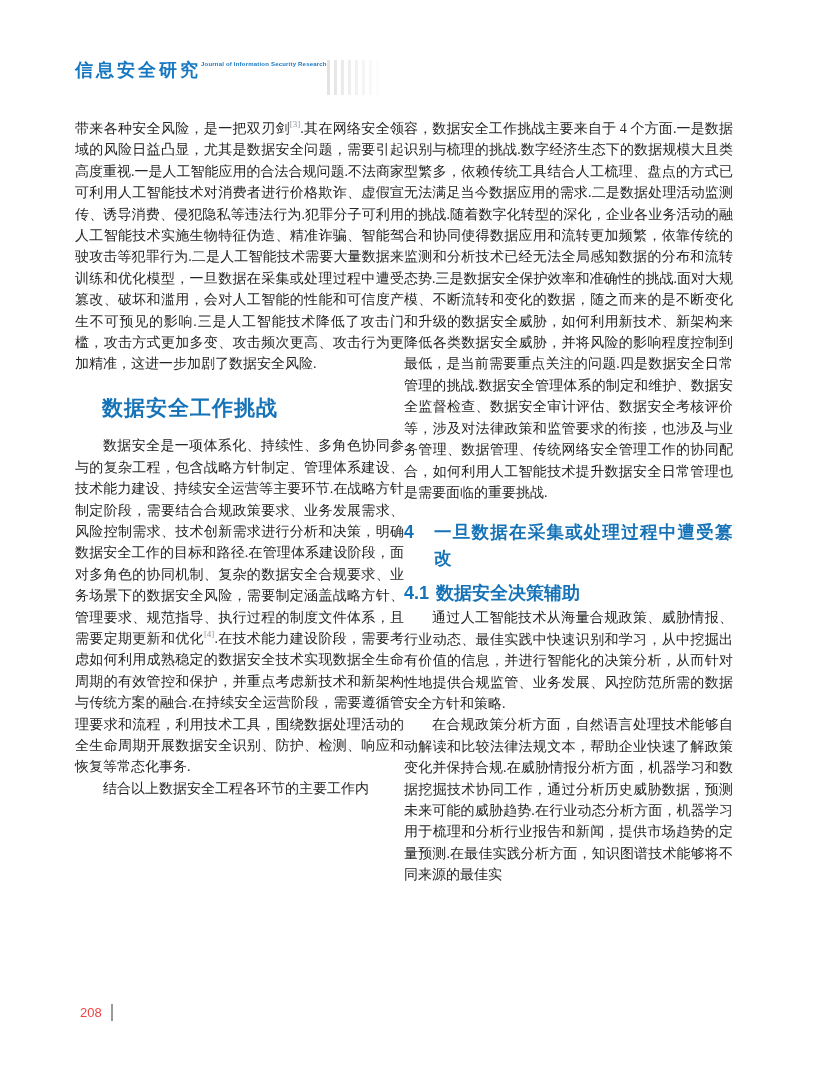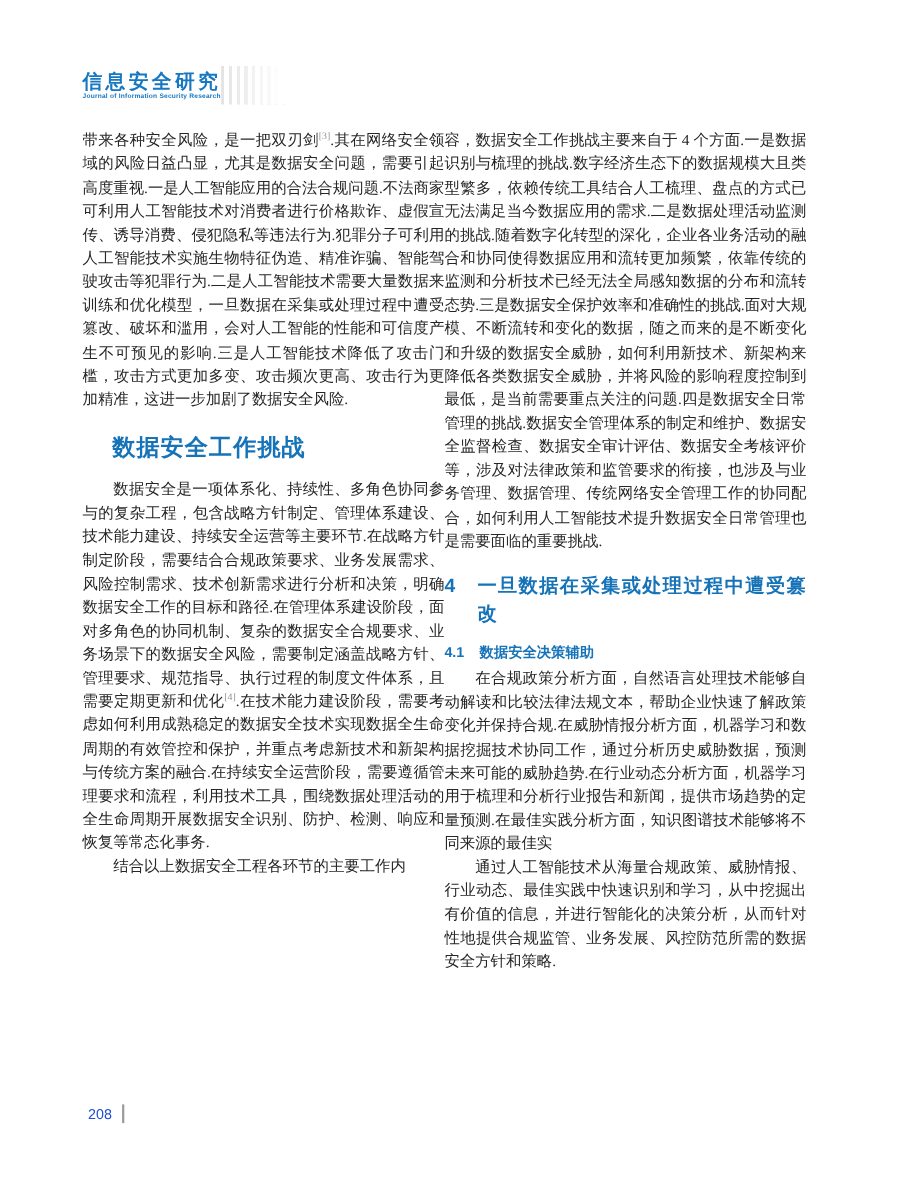--- a/index.html
+++ b/index.html
@@ -8,21 +8,21 @@
     width:817px;height:1080px;
     background:#ffffff;
     overflow:hidden;
     font-family:"Liberation Serif","DejaVu Serif",serif;
   }
   
   .header{
     position:absolute;top:60px;left:75px;
     display:flex;align-items:stretch;
   }
-  .logo{display:flex;flex-direction:column;justify-content:center;}
+  .logo{display:flex;flex-direction:row;justify-content:center;}
   .logo-cn{
     color:#1778c2;font-weight:bold;font-size:18px;
     letter-spacing:3px;line-height:20px;
     font-family:"Liberation Sans","DejaVu Sans",sans-serif;
   }
   .logo-en{
     color:#1778c2;font-size:6px;line-height:8px;letter-spacing:0.2px;
     font-weight:bold;
     font-family:"Liberation Sans","DejaVu Sans",sans-serif;
   }
@@ -71,32 +71,32 @@
     display:flex;
     color:#1673b8;font-weight:bold;font-size:17.5px;line-height:26px;
     margin:16px 0 11px 0;
     font-family:"Liberation Sans","DejaVu Sans",sans-serif;
   }
   .sec-heading .sec-num{flex:0 0 30px;}
   .sec-heading .sec-title{flex:1;letter-spacing:0.5px;}
   
   .sub-heading{
     display:flex;
-    color:#1673b8;font-weight:bold;font-size:13px;line-height:22px;
+    color:#1673b8;font-weight:bold;font-size:18px;line-height:22px;
     margin:3px 0 3px 0;
     font-family:"Liberation Sans","DejaVu Sans",sans-serif;
   }
   .sub-heading .sub-num{flex:0 0 32px;}
   
   .footer{
     position:absolute;left:80px;top:1004px;
     display:flex;align-items:center;gap:9px;
   }
   .page-num{
-    color:#1d4ed8;font-size:13px;
+    color:#ef4444;font-size:13px;
     font-family:"Liberation Sans","DejaVu Sans",sans-serif;
   }
   .footer-bar{width:2px;height:17px;background:#9a9a9a;}
 </style>
 </head>
 <body>
 
 <div class="page">
 
   <div class="header">
@@ -119,22 +119,22 @@
     <div class="col">
       <p>容，数据安全工作挑战主要来自于 4 个方面.一是数据识别与梳理的挑战.数字经济生态下的数据规模大且类型繁多，依赖传统工具结合人工梳理、盘点的方式已无法满足当今数据应用的需求.二是数据处理活动监测的挑战.随着数字化转型的深化，企业各业务活动的融合和协同使得数据应用和流转更加频繁，依靠传统的监测和分析技术已经无法全局感知数据的分布和流转态势.三是数据安全保护效率和准确性的挑战.面对大规模、不断流转和变化的数据，随之而来的是不断变化和升级的数据安全威胁，如何利用新技术、新架构来降低各类数据安全威胁，并将风险的影响程度控制到最低，是当前需要重点关注的问题.四是数据安全日常管理的挑战.数据安全管理体系的制定和维护、数据安全监督检查、数据安全审计评估、数据安全考核评价等，涉及对法律政策和监管要求的衔接，也涉及与业务管理、数据管理、传统网络安全管理工作的协同配合，如何利用人工智能技术提升数据安全日常管理也是需要面临的重要挑战.</p>
       <div class="sec-heading">
         <span class="sec-num">4</span>
         <span class="sec-title">一旦数据在采集或处理过程中遭受篡改</span>
       </div>
       <div class="sub-heading">
         <span class="sub-num">4.1</span>
         <span class="sub-title">数据安全决策辅助</span>
       </div>
+      <p class="indent">通过人工智能技术从海量合规政策、威胁情报、行业动态、最佳实践中快速识别和学习，从中挖掘出有价值的信息，并进行智能化的决策分析，从而针对性地提供合规监管、业务发展、风控防范所需的数据安全方针和策略.</p>
       <p class="indent">在合规政策分析方面，自然语言处理技术能够自动解读和比较法律法规文本，帮助企业快速了解政策变化并保持合规.在威胁情报分析方面，机器学习和数据挖掘技术协同工作，通过分析历史威胁数据，预测未来可能的威胁趋势.在行业动态分析方面，机器学习用于梳理和分析行业报告和新闻，提供市场趋势的定量预测.在最佳实践分析方面，知识图谱技术能够将不同来源的最佳实</p>
-      <p class="indent">通过人工智能技术从海量合规政策、威胁情报、行业动态、最佳实践中快速识别和学习，从中挖掘出有价值的信息，并进行智能化的决策分析，从而针对性地提供合规监管、业务发展、风控防范所需的数据安全方针和策略.</p>
     </div>
 
   </div>
 
   <div class="footer">
     <span class="page-num">208</span>
     <span class="footer-bar"></span>
   </div>
 
 </div>

